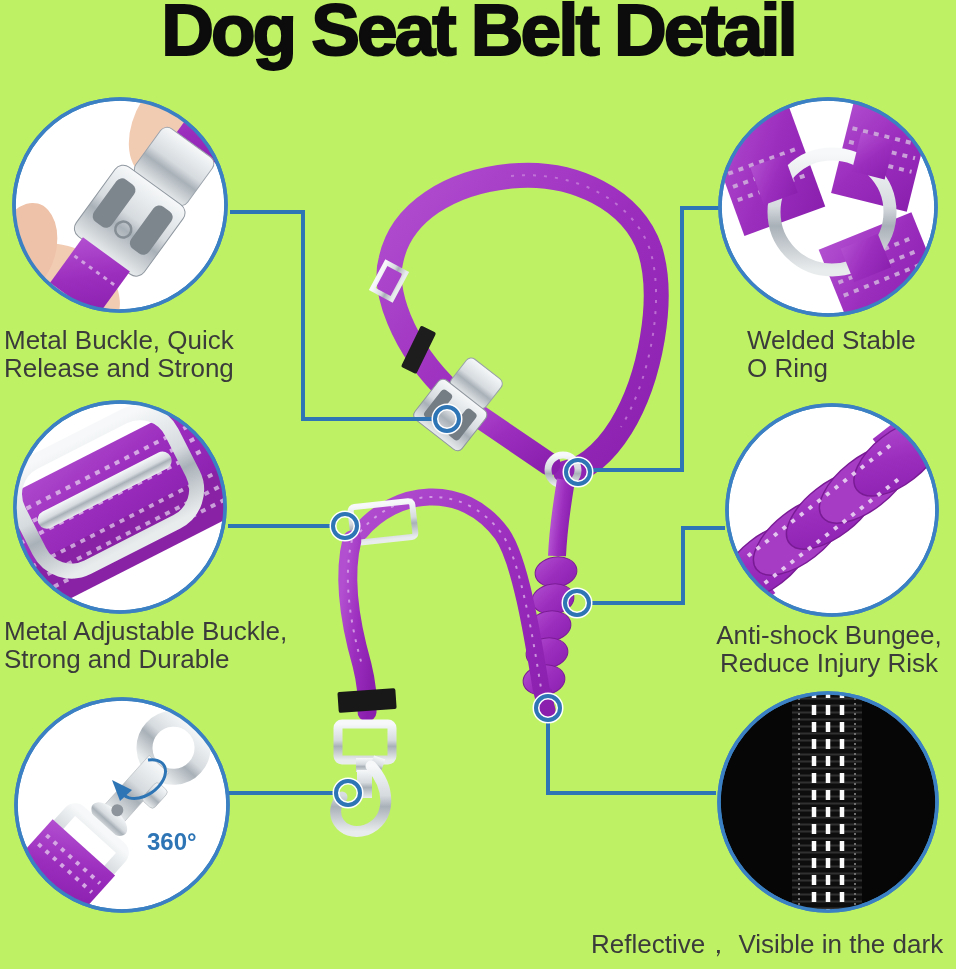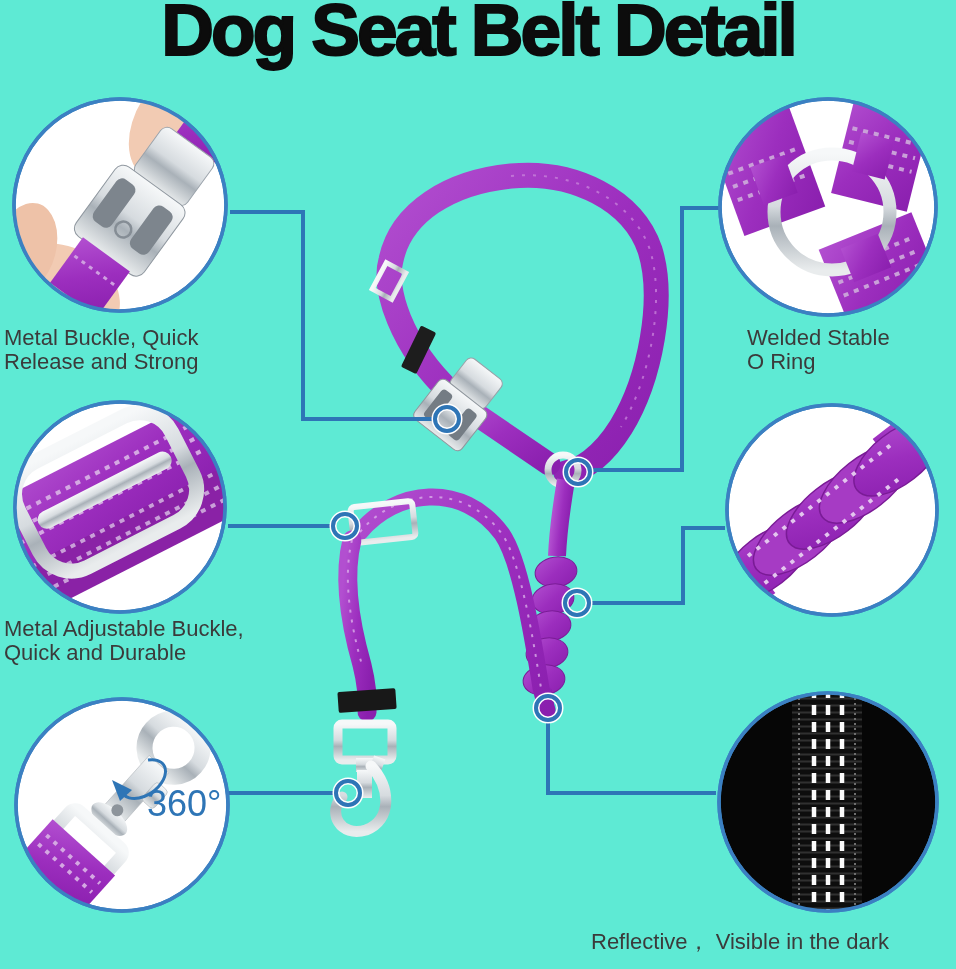--- a/index.html
+++ b/index.html
@@ -1,24 +1,24 @@
 <!DOCTYPE html>
 <html><head>
 <meta charset="utf-8">
 <style>
   html,body{margin:0;padding:0;background:#ffffff;}
-  .stage{position:relative;width:956px;height:969px;background:#5eead4;overflow:hidden;
+  .stage{position:relative;width:956px;height:969px;background:#bef264;overflow:hidden;
          font-family:"Liberation Sans",sans-serif;}
   .title{position:absolute;top:-12px;left:0;width:956px;text-align:center;
          font-size:73px;font-weight:bold;letter-spacing:-3px;color:#0c0c0c;
          -webkit-text-stroke:2px #0c0c0c;}
   .art{position:absolute;left:0;top:0;}
-  .caption{position:absolute;font-size:22px;line-height:1.09;color:#3b3b3b;white-space:pre;}
+  .caption{position:absolute;font-size:26px;line-height:1.09;color:#3b3b3b;white-space:pre;}
   .caption.center{text-align:center;}
-  .badge360{position:absolute;left:147px;top:783px;font-size:36px;color:#2e75b6;white-space:pre;}
+  .badge360{position:absolute;left:147px;top:828px;font-size:24px;color:#2e75b6;white-space:pre;font-weight:bold;}
 </style>
 </head>
 <body>
 
 <div class="stage">
 
   <div class="title">Dog Seat Belt Detail</div>
 
   <svg class="art" width="956" height="969" viewBox="0 0 956 969">
     <defs>
@@ -263,18 +263,20 @@
       </g>
       <circle cx="828" cy="802" r="109" fill="none" stroke="#3b80c2" stroke-width="3.5"></circle>
     </g>
   </svg>
 
   <div class="caption" style="left:4px;top:326px;">Metal Buckle, Quick
 Release and Strong</div>
   <div class="caption" style="left:747px;top:326px;">Welded Stable
 O Ring</div>
   <div class="caption" style="left:4px;top:617px;">Metal Adjustable Buckle,
-Quick and Durable</div>
+Strong and Durable</div>
+  <div class="caption center" style="left:704px;top:621px;width:250px;">Anti-shock Bungee,
+Reduce Injury Risk</div>
   <div class="caption" style="left:591px;top:930px;text-align:center;">Reflective， Visible in the dark</div>
 
   <div class="badge360">360°</div>
 
 </div>
 
 </body></html>

